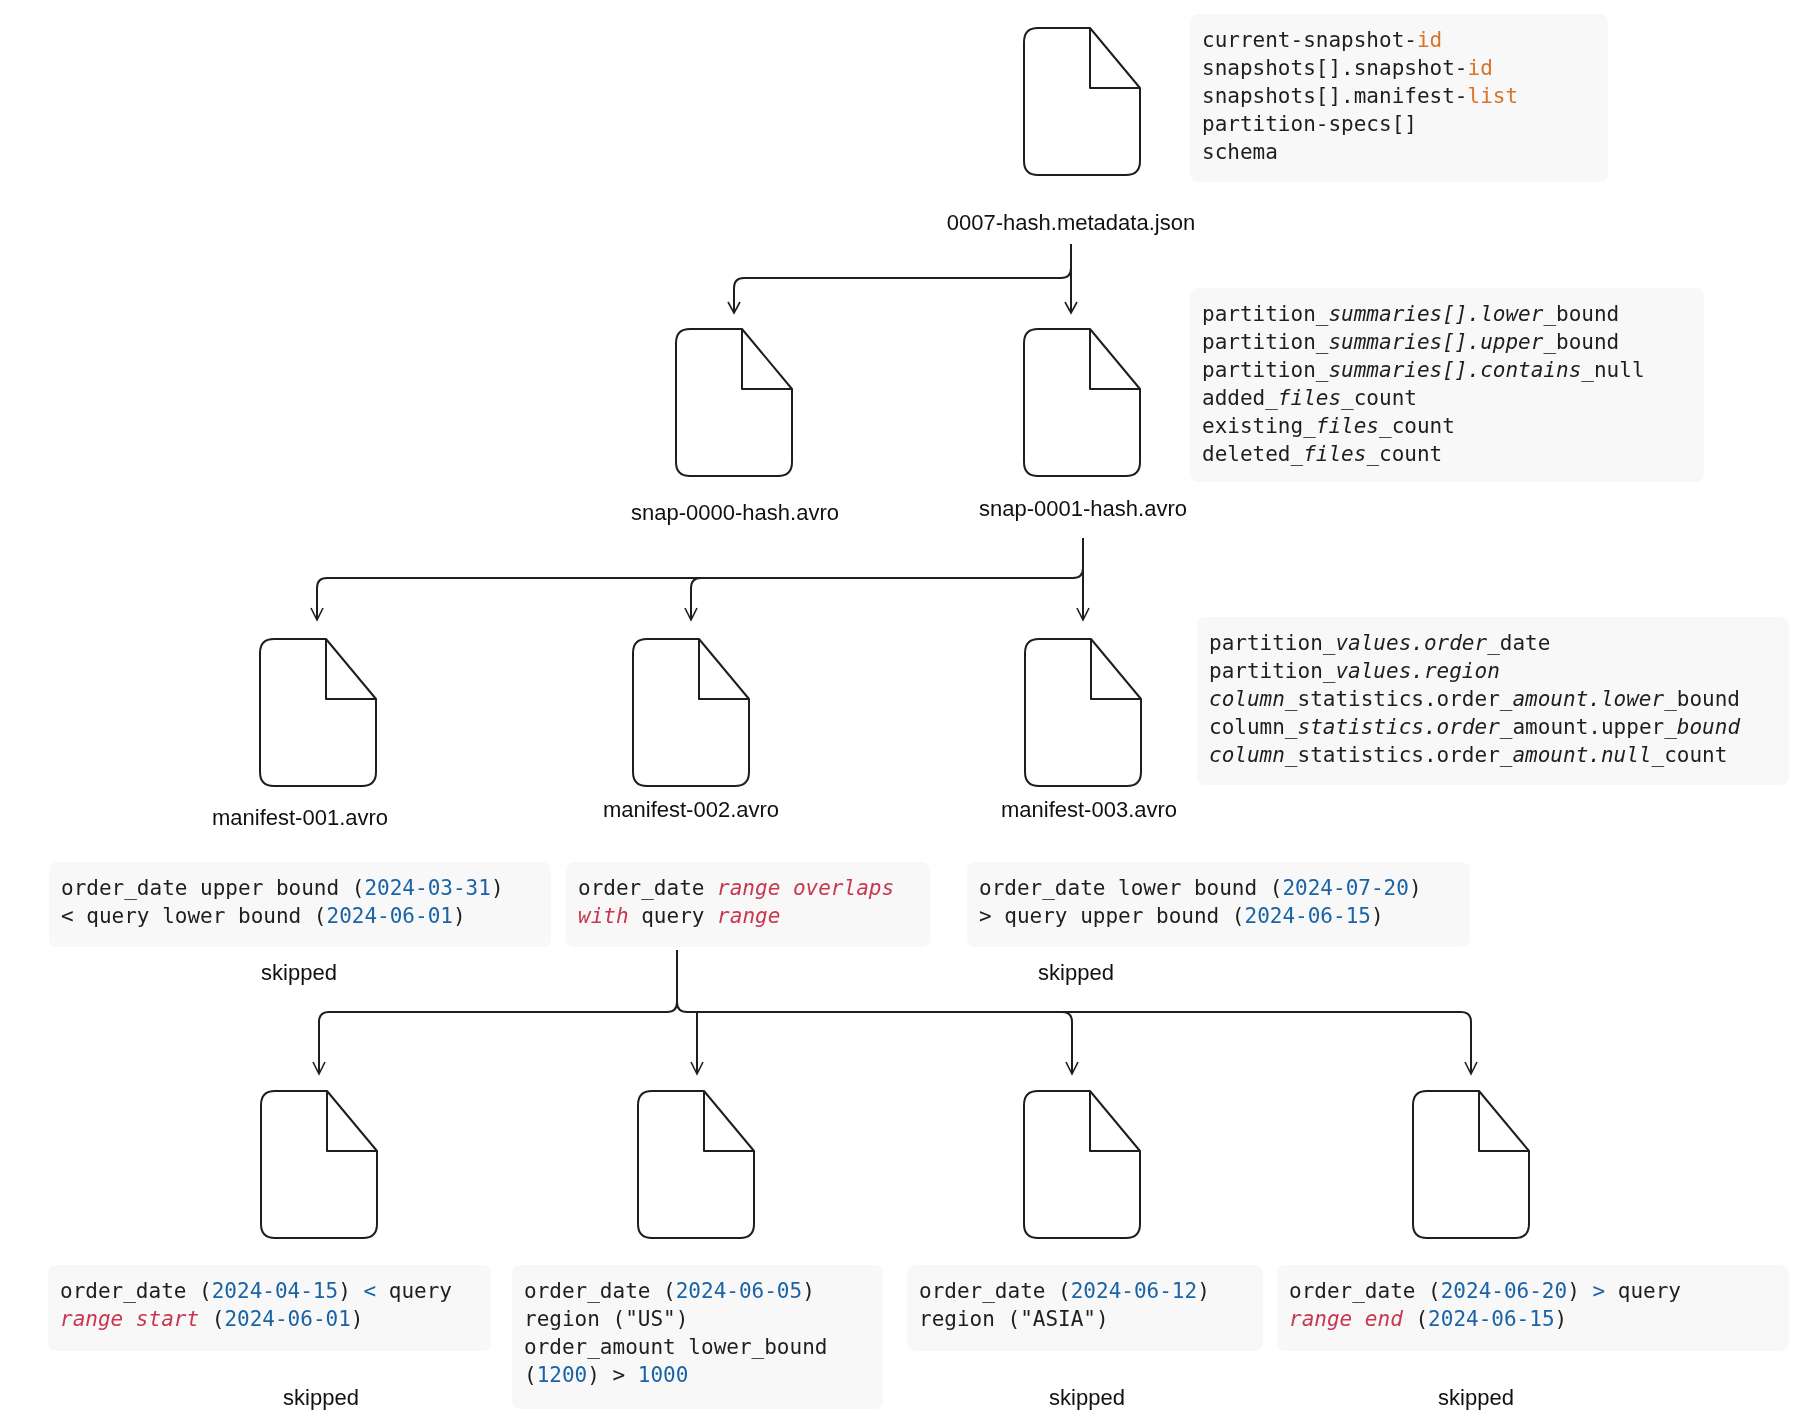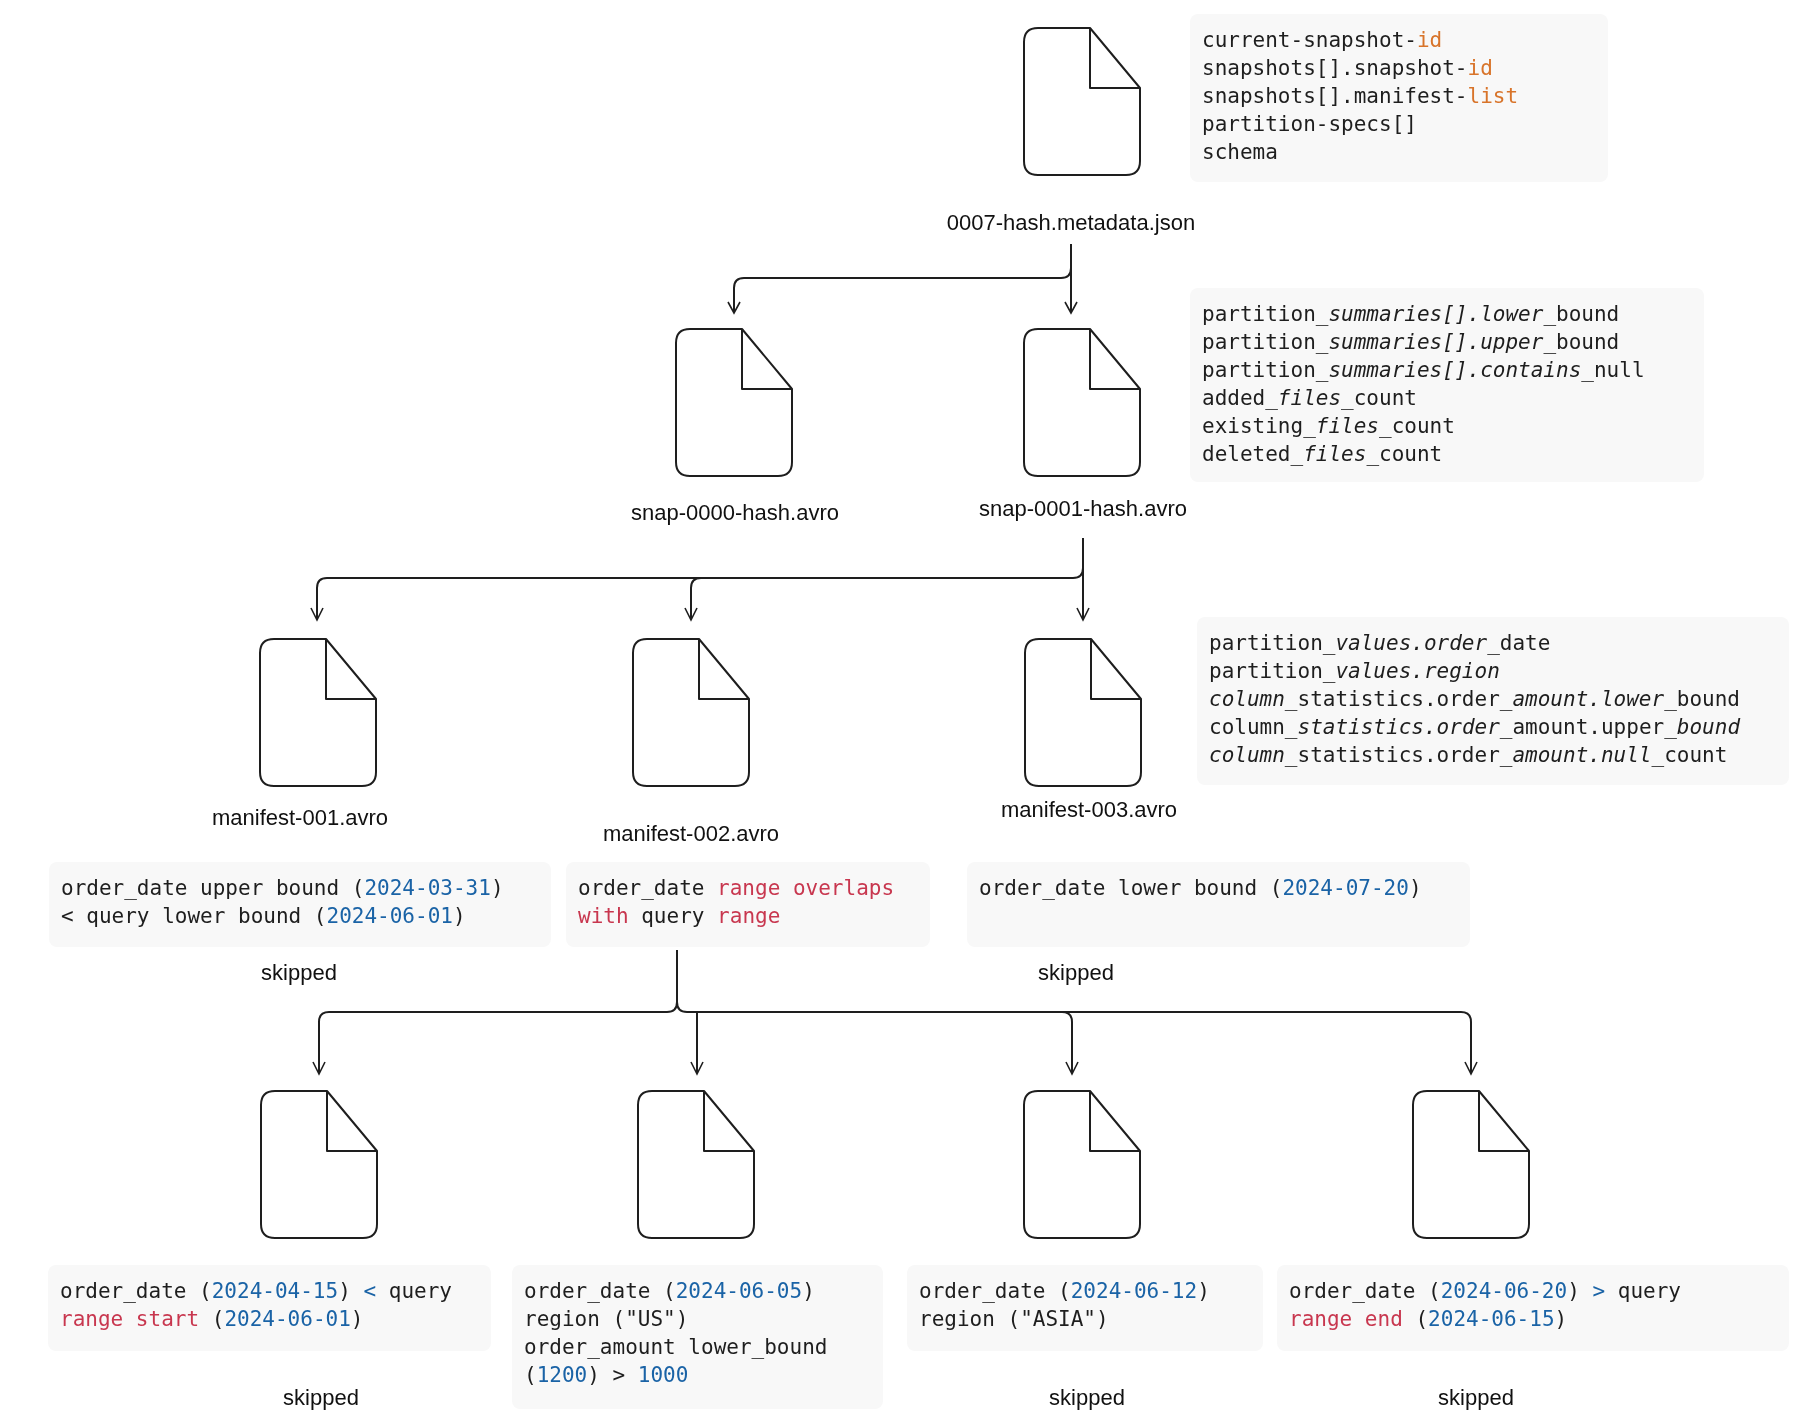--- a/index.html
+++ b/index.html
@@ -15,21 +15,21 @@
     font-size: 21px;
     line-height: 28px;
     color: #1e1e1e;
     white-space: pre;
   }
   .code-box .line { display: block; height: 28px; }
   .seg-plain { color: #1e1e1e; }
   .seg-italic { font-style: italic; color: #1e1e1e; }
   .seg-orange { color: #d8742a; }
   .seg-blue { color: #1a63a6; }
-  .seg-red { color: #c8374f; }
+  .seg-red { color: #c8374f; font-style: italic; }
   .label {
     position: absolute;
     font-family: "Liberation Sans", "DejaVu Sans", sans-serif;
     font-size: 22px;
     color: #111111;
     transform: translateX(-50%);
     white-space: nowrap;
   }
   svg .file { fill: #ffffff; stroke: #1e1e1e; stroke-width: 2; stroke-linejoin: round; }
   svg .fold { fill: none; stroke: #1e1e1e; stroke-width: 2; stroke-linejoin: round; }
@@ -73,30 +73,30 @@
     <path class="arrow" d="M313,1062 L319,1074 L325,1062"></path>
     <path class="arrow" d="M691,1062 L697,1074 L703,1062"></path>
     <path class="arrow" d="M1066,1062 L1072,1074 L1078,1062"></path>
     <path class="arrow" d="M1465,1062 L1471,1074 L1477,1062"></path>
   </svg>
 
   <div class="label" style="left:1071px; top:210px;text-align:right;">0007-hash.metadata.json</div>
   <div class="label" style="left:735px; top:500px;">snap-0000-hash.avro</div>
   <div class="label" style="left:1083px; top:496px;">snap-0001-hash.avro</div>
   <div class="label" style="left:300px; top:805px;">manifest-001.avro</div>
-  <div class="label" style="left:691px; top:797px;margin-top:24px;">manifest-002.avro</div>
+  <div class="label" style="left:691px; top:797px;">manifest-002.avro</div>
   <div class="label" style="left:1089px; top:797px;">manifest-003.avro</div>
 
   <div class="code-box" style="left:1190px; top:14px; width:418px; height:168px;"><span class="line"><span class="seg-plain">current-snapshot-</span><span class="seg-orange">id</span></span><span class="line"><span class="seg-plain">snapshots[].snapshot-</span><span class="seg-orange">id</span></span><span class="line"><span class="seg-plain">snapshots[].manifest-</span><span class="seg-orange">list</span></span><span class="line"><span class="seg-plain">partition-specs[]</span></span><span class="line"><span class="seg-plain">schema</span></span></div>
   <div class="code-box" style="left:1190px; top:288px; width:514px; height:194px;"><span class="line"><span class="seg-plain">partition_</span><span class="seg-italic">summaries[].lower</span><span class="seg-plain">_bound</span></span><span class="line"><span class="seg-plain">partition_</span><span class="seg-italic">summaries[].upper</span><span class="seg-plain">_bound</span></span><span class="line"><span class="seg-plain">partition_</span><span class="seg-italic">summaries[].contains</span><span class="seg-plain">_null</span></span><span class="line"><span class="seg-plain">added_</span><span class="seg-italic">files</span><span class="seg-plain">_count</span></span><span class="line"><span class="seg-plain">existing_</span><span class="seg-italic">files</span><span class="seg-plain">_count</span></span><span class="line"><span class="seg-plain">deleted_</span><span class="seg-italic">files</span><span class="seg-plain">_count</span></span></div>
   <div class="code-box" style="left:1197px; top:617px; width:592px; height:168px;"><span class="line"><span class="seg-plain">partition_</span><span class="seg-italic">values.order</span><span class="seg-plain">_date</span></span><span class="line"><span class="seg-plain">partition_</span><span class="seg-italic">values.region</span></span><span class="line"><span class="seg-italic">column</span><span class="seg-plain">_statistics.order_</span><span class="seg-italic">amount.lower</span><span class="seg-plain">_bound</span></span><span class="line"><span class="seg-plain">column_</span><span class="seg-italic">statistics.order</span><span class="seg-plain">_amount.upper_</span><span class="seg-italic">bound</span></span><span class="line"><span class="seg-italic">column</span><span class="seg-plain">_statistics.order_</span><span class="seg-italic">amount.null</span><span class="seg-plain">_count</span></span></div>
 
   <div class="code-box" style="left:49px; top:862px; width:502px; height:85px;"><span class="line"><span class="seg-plain">order_date upper bound (</span><span class="seg-blue">2024-03-31</span><span class="seg-plain">)</span></span><span class="line"><span class="seg-plain">&lt; query lower bound (</span><span class="seg-blue">2024-06-01</span><span class="seg-plain">)</span></span></div>
   <div class="code-box" style="left:566px; top:862px; width:364px; height:85px;"><span class="line"><span class="seg-plain">order_date </span><span class="seg-red">range overlaps</span></span><span class="line"><span class="seg-red">with</span><span class="seg-plain"> query </span><span class="seg-red">range</span></span></div>
-  <div class="code-box" style="left:967px; top:862px; width:503px; height:85px;"><span class="line"><span class="seg-plain">order_date lower bound (</span><span class="seg-blue">2024-07-20</span><span class="seg-plain">)</span></span></div>
+  <div class="code-box" style="left:967px; top:862px; width:503px; height:85px;"><span class="line"><span class="seg-plain">order_date lower bound (</span><span class="seg-blue">2024-07-20</span><span class="seg-plain">)</span></span><span class="line"><span class="seg-plain">&gt; query upper bound (</span><span class="seg-blue">2024-06-15</span><span class="seg-plain">)</span></span></div>
 
   <div class="label" style="left:299px; top:960px;">skipped</div>
   <div class="label" style="left:1076px; top:960px;">skipped</div>
 
   <div class="code-box" style="left:48px; top:1265px; width:443px; height:86px;"><span class="line"><span class="seg-plain">order_date (</span><span class="seg-blue">2024-04-15</span><span class="seg-plain">) </span><span class="seg-blue">&lt;</span><span class="seg-plain"> query</span></span><span class="line"><span class="seg-red">range start</span><span class="seg-plain"> (</span><span class="seg-blue">2024-06-01</span><span class="seg-plain">)</span></span></div>
   <div class="code-box" style="left:512px; top:1265px; width:371px; height:144px;"><span class="line"><span class="seg-plain">order_date (</span><span class="seg-blue">2024-06-05</span><span class="seg-plain">)</span></span><span class="line"><span class="seg-plain">region ("US")</span></span><span class="line"><span class="seg-plain">order_amount lower_bound</span></span><span class="line"><span class="seg-plain">(</span><span class="seg-blue">1200</span><span class="seg-plain">) &gt; </span><span class="seg-blue">1000</span></span></div>
   <div class="code-box" style="left:907px; top:1265px; width:356px; height:86px;"><span class="line"><span class="seg-plain">order_date (</span><span class="seg-blue">2024-06-12</span><span class="seg-plain">)</span></span><span class="line"><span class="seg-plain">region ("ASIA")</span></span></div>
   <div class="code-box" style="left:1277px; top:1265px; width:512px; height:86px;"><span class="line"><span class="seg-plain">order_date (</span><span class="seg-blue">2024-06-20</span><span class="seg-plain">) </span><span class="seg-blue">&gt;</span><span class="seg-plain"> query</span></span><span class="line"><span class="seg-red">range end</span><span class="seg-plain"> (</span><span class="seg-blue">2024-06-15</span><span class="seg-plain">)</span></span></div>
 
   <div class="label" style="left:321px; top:1385px;">skipped</div>

